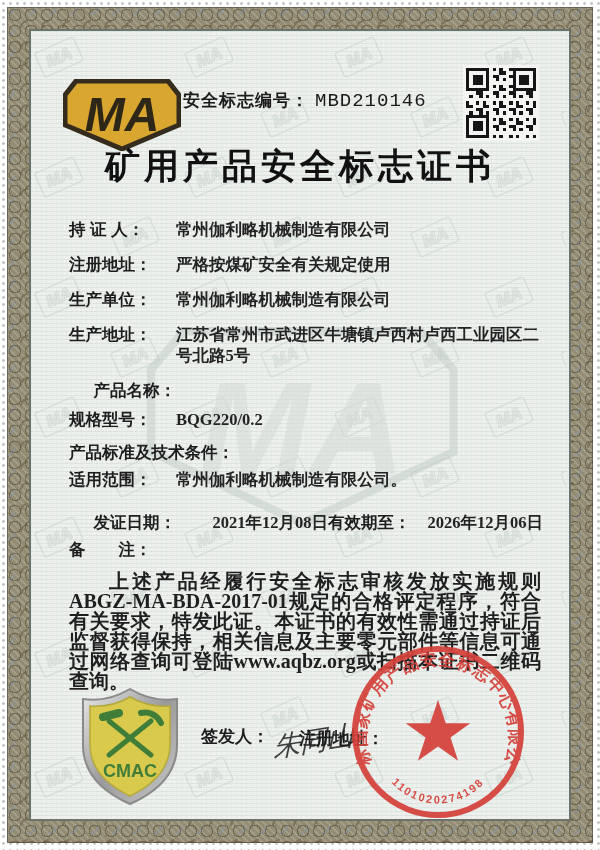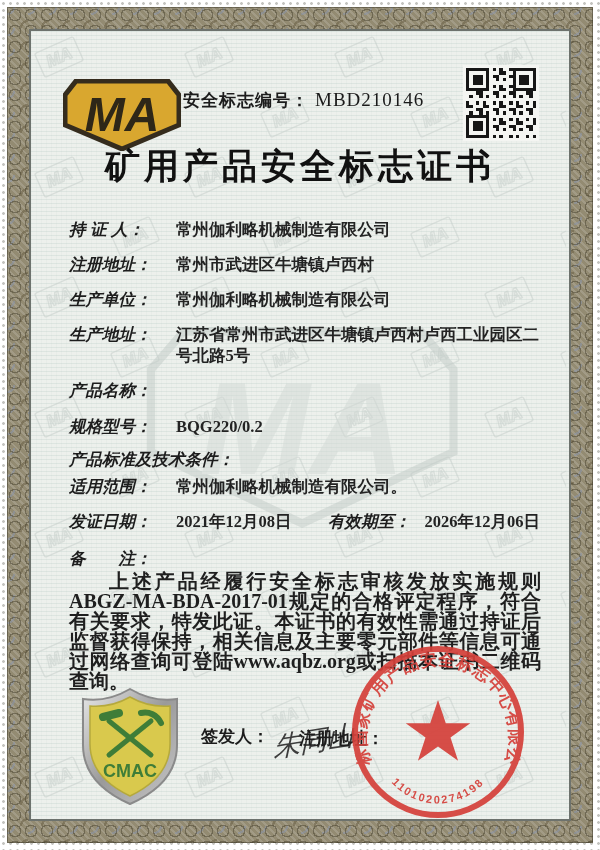--- a/index.html
+++ b/index.html
@@ -29,38 +29,38 @@
     background-color:#edf0ec;
     background-image:
       repeating-linear-gradient(180deg, rgba(158,184,178,.20) 0 1px, transparent 1px 4px),
       repeating-linear-gradient(90deg, rgba(158,184,178,.07) 0 1px, transparent 1px 5px);
   }
   .wm-layer{position:absolute;inset:0;pointer-events:none;}
   
   .ma-logo{position:absolute;left:32px;top:48px;width:118px;height:72px;}
   .cert-no-line{position:absolute;left:152px;top:58px;white-space:nowrap;}
   .cert-no-label{font-weight:700;font-size:17px;color:#1c1c1c;letter-spacing:1px;}
-  .cert-no-value{font-family:Liberation Serif, serif;font-size:19px;color:#1a1a1a;letter-spacing:1px;margin-left:6px;}
+  .cert-no-value{font-family:Liberation Mono, monospace;font-size:19px;color:#1a1a1a;letter-spacing:1px;margin-left:6px;}
   .qr{position:absolute;right:30px;top:34px;width:70px;height:70px;background:#f4f5f2;padding:3px;}
   .title{
     position:absolute;left:0;right:0;top:112px;text-align:center;
     font-family:Liberation Sans, sans-serif;
     font-size:35px;font-weight:700;color:#111;letter-spacing:4px;
   }
   
   .fields{position:absolute;left:38px;right:26px;top:188px;font-size:16.5px;color:#222;}
   .frow{display:flex;align-items:flex-start;margin-bottom:14px;line-height:21px;}
-  .flabel{font-weight:700;color:#1d1d1d;white-space:nowrap;flex:0 0 auto;width:107px;font-style:italic;}
+  .flabel{font-weight:700;color:#1d1d1d;white-space:nowrap;flex:0 0 auto;width:107px;}
   .flabel.wide{width:auto;margin-right:26px;}
   .fvalue{font-family:"Liberation Serif","DejaVu Serif",serif;font-weight:600;color:#232323;flex:1 1 auto;}
-  .frow.name{margin-bottom:15px;}
+  .frow.name{margin-bottom:8px;text-align:right;}
   .frow.model{margin-bottom:12px;}
   .frow.std{margin-bottom:6px;gap:8px;}
-  .frow.scope{margin-bottom:14px;}
-  .frow.dates{margin-bottom:16px;}
+  .frow.scope{margin-bottom:22px;}
+  .frow.dates{margin-bottom:6px;text-align:right;}
   .fvalue.dcol{flex:0 0 auto;width:152px;}
   .flabel.mid{width:auto;margin-right:14px;}
   
   .statement{
     position:absolute;left:38px;right:28px;top:540px;
     font-family:"Liberation Serif","DejaVu Serif",serif;
     font-size:20px;line-height:20px;color:#1f1f1f;font-weight:600;
     text-indent:2em;text-align:justify;
   }
   
@@ -314,21 +314,21 @@
 
   <div class="title">矿用产品安全标志证书</div>
 
   <div class="fields">
     <div class="frow">
       <span class="flabel">持 证 人：</span>
       <span class="fvalue">常州伽利略机械制造有限公司</span>
     </div>
     <div class="frow">
       <span class="flabel">注册地址：</span>
-      <span class="fvalue">常州市武进区牛塘镇卢西村</span>
+      <span class="fvalue">严格按煤矿安全有关规定使用</span>
     </div>
     <div class="frow">
       <span class="flabel">生产单位：</span>
       <span class="fvalue">常州伽利略机械制造有限公司</span>
     </div>
     <div class="frow">
       <span class="flabel">生产地址：</span>
       <span class="fvalue">江苏省常州市武进区牛塘镇卢西村卢西工业园区二号北路5号</span>
     </div>
     <div class="frow name">

